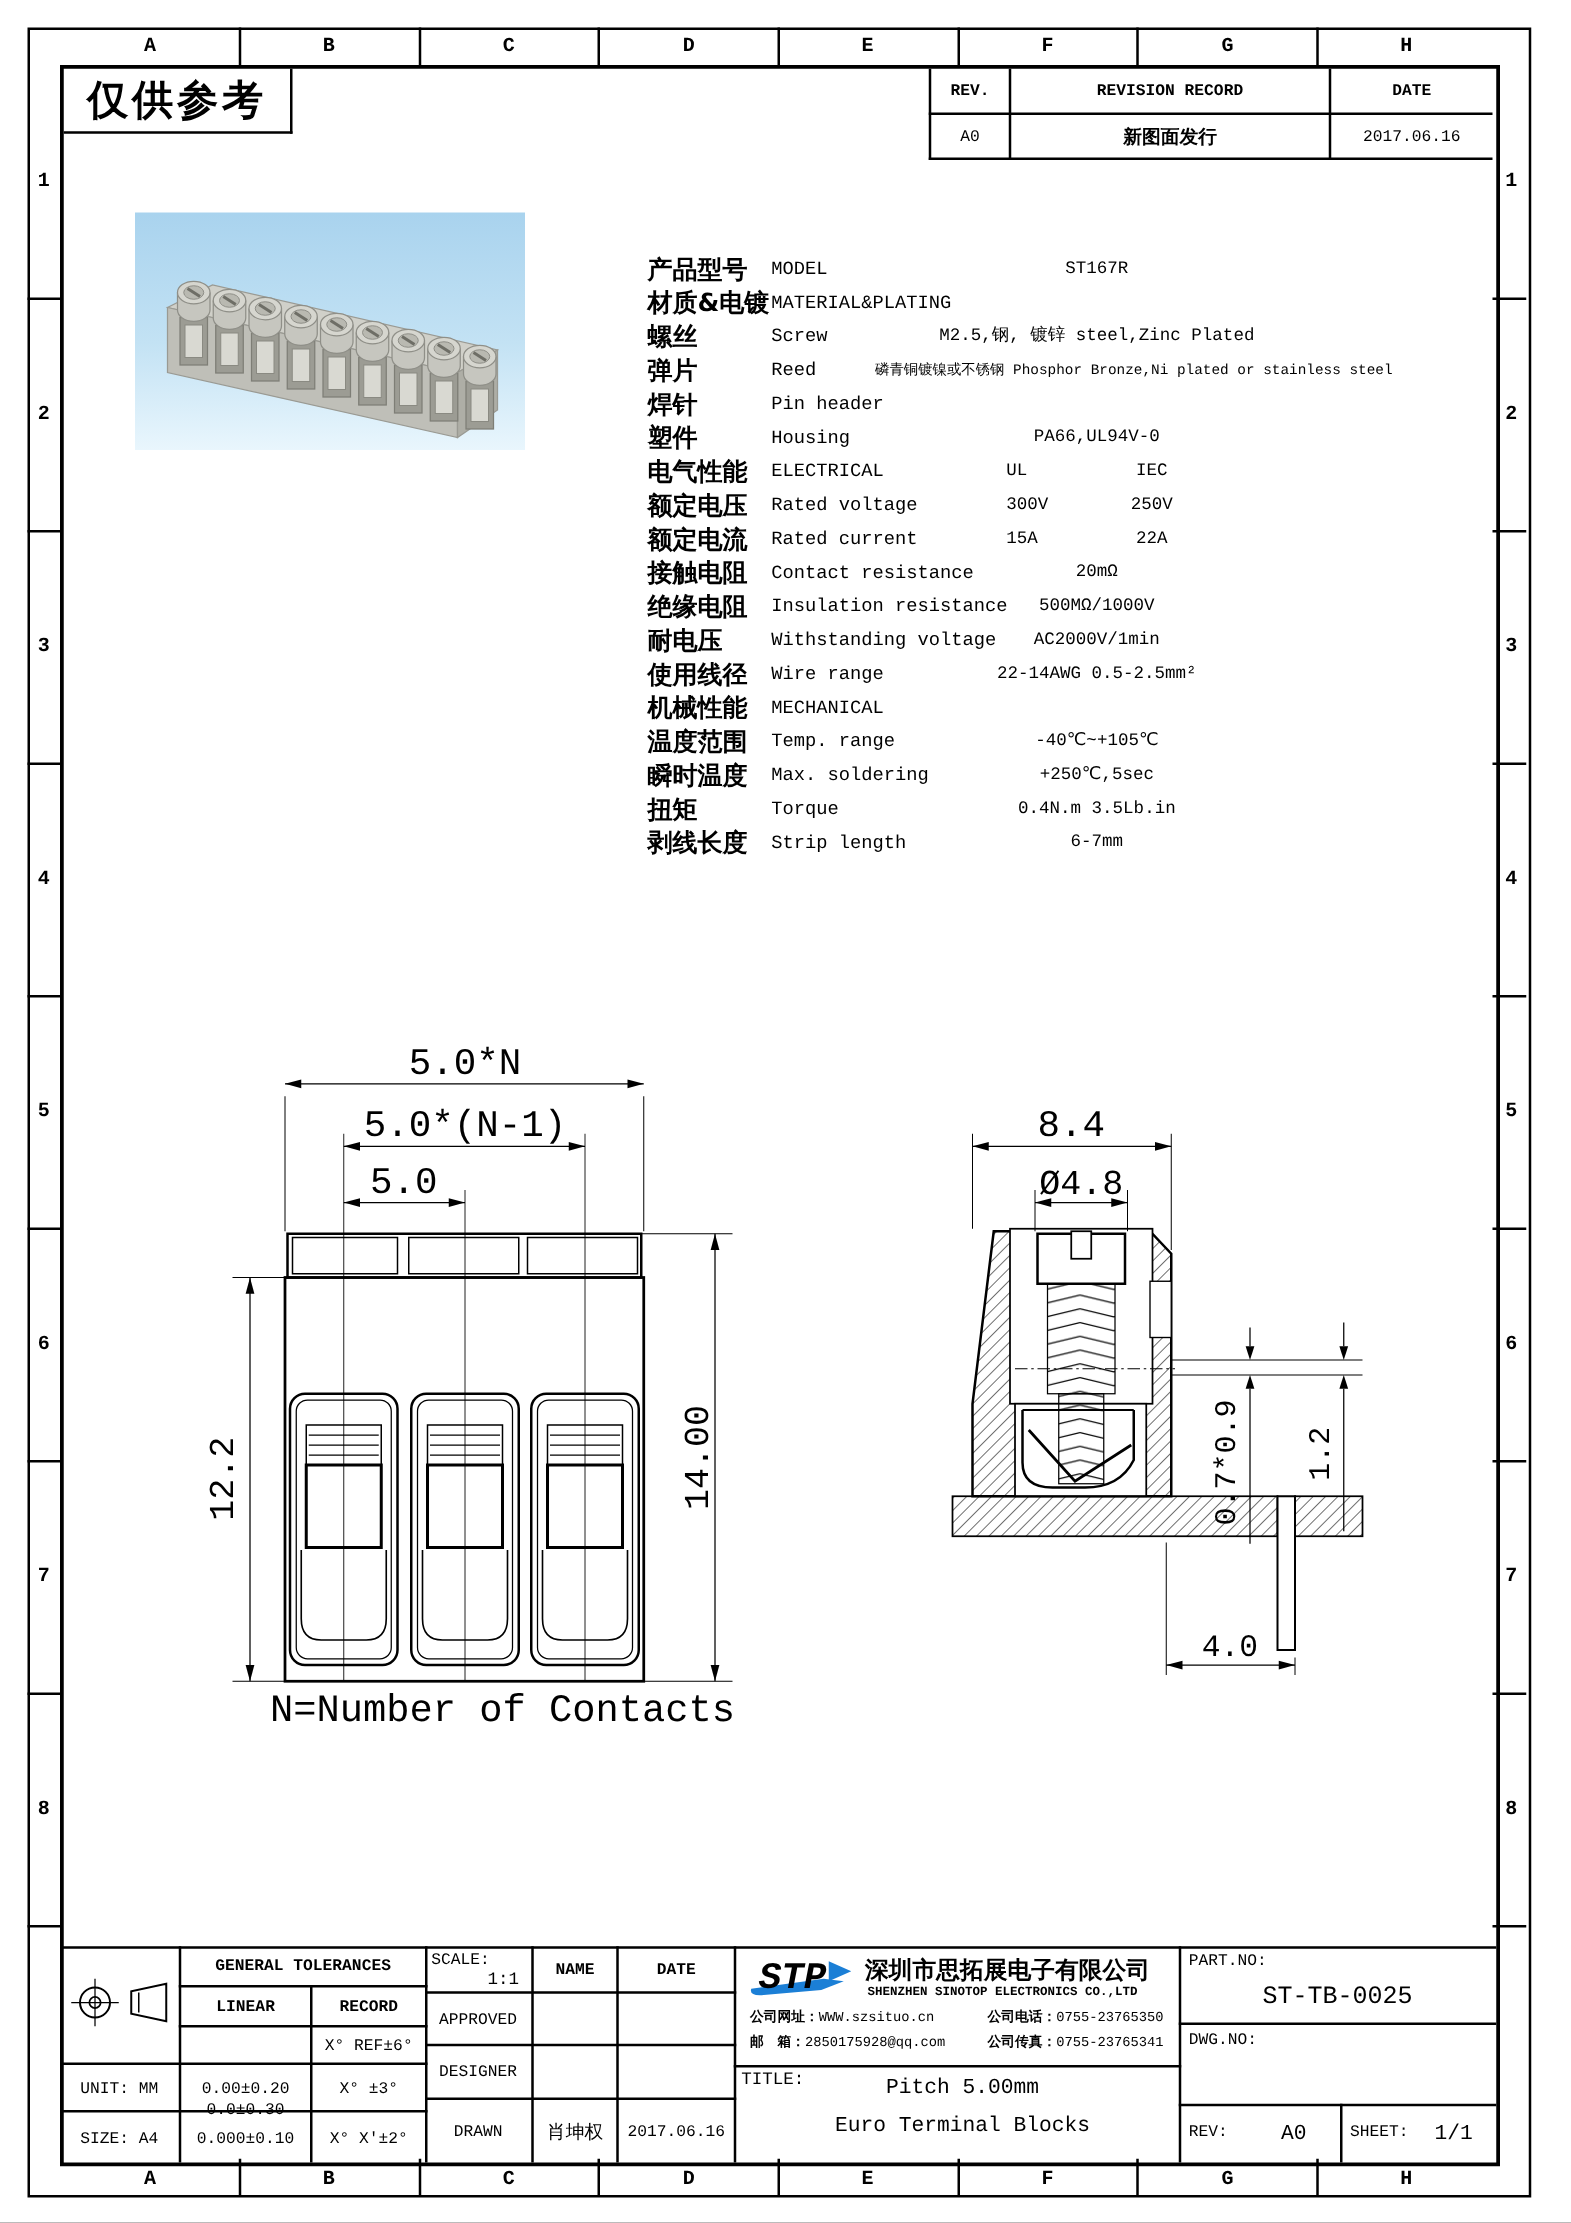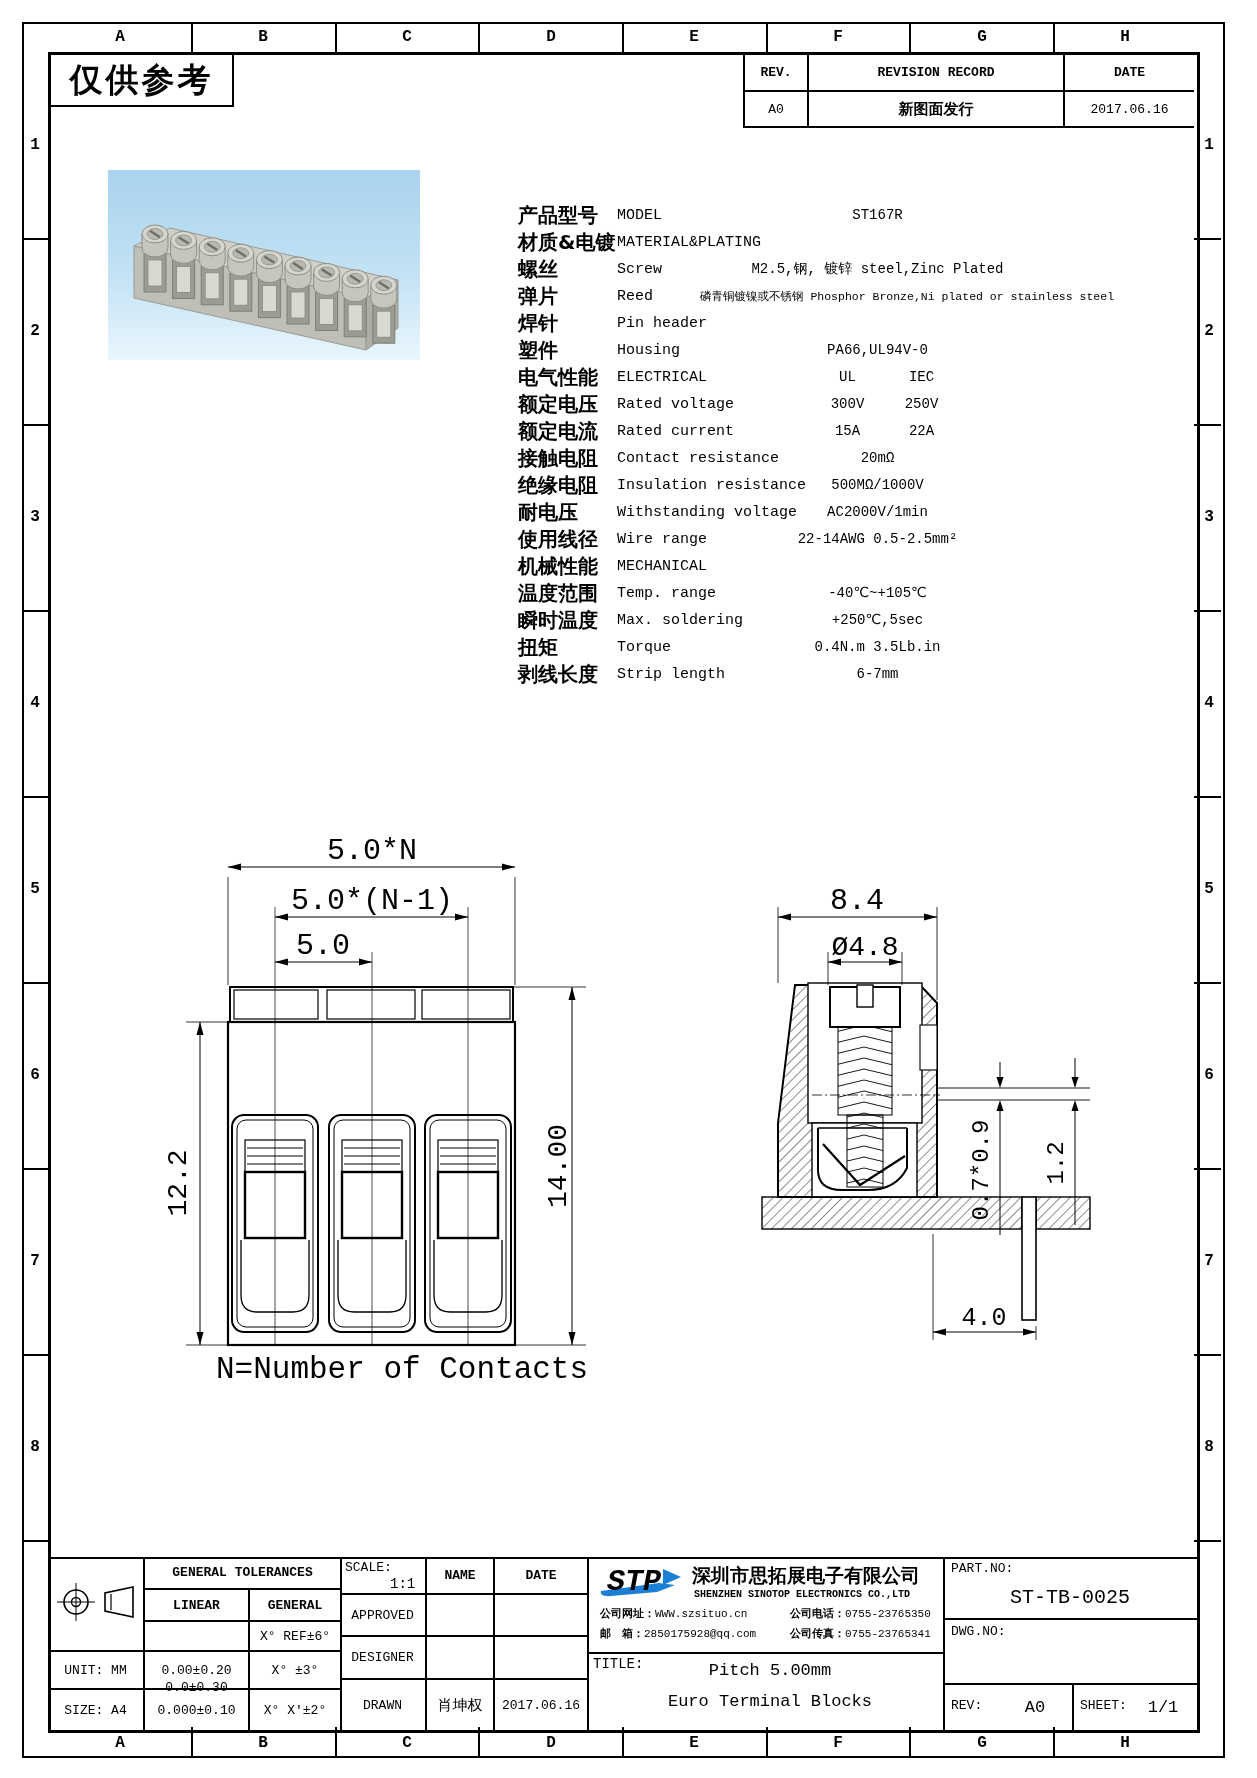--- a/index.html
+++ b/index.html
@@ -7,21 +7,21 @@
          font-family:"Liberation Mono","DejaVu Sans",monospace;color:#000;}
   .abs{position:absolute;}
   .ln{position:absolute;background:#000;}
   .ctr{display:flex;align-items:center;justify-content:center;}
   .gridlbl{position:absolute;width:30px;height:20px;text-align:center;font-size:16px;font-weight:bold;line-height:20px;}
   .specrow{position:absolute;left:0;top:0;width:1257px;height:27px;}
   .s-cn{position:absolute;left:518px;top:0;height:27px;line-height:27px;font-weight:bold;font-size:20px;font-family:"DejaVu Sans",sans-serif;white-space:nowrap;}
   .s-en{position:absolute;left:617px;top:0;height:27px;line-height:27px;font-size:15px;white-space:nowrap;}
   .s-v{position:absolute;left:700px;top:0;width:355px;height:27px;line-height:27px;font-size:14px;text-align:center;white-space:nowrap;}
   .s-v.small{font-size:11.5px;}
-  .s-u{position:absolute;left:805px;top:0;width:85px;height:27px;line-height:27px;font-size:14px;text-align:center;}
+  .s-u{position:absolute;left:805px;top:0;width:85px;height:27px;line-height:27px;font-size:14px;text-align:left;}
   .s-i{position:absolute;left:879px;top:0;width:85px;height:27px;line-height:27px;font-size:14px;text-align:center;}
   .tbc{position:absolute;display:flex;align-items:center;justify-content:center;font-size:13px;white-space:nowrap;}
   .tbl{position:absolute;font-size:13px;white-space:nowrap;}
   svg text{font-family:"Liberation Mono","DejaVu Sans",monospace;fill:#000;stroke:none;}
 </style>
 </head>
 <body>
 
 <div id="sheet">
 
@@ -413,21 +413,21 @@
         <line x1="21" y1="11" x2="21" y2="49" stroke="#000" stroke-width="1"></line>
         <polygon points="50,21 50,39 78,45 78,15" fill="none" stroke="#000" stroke-width="1.6"></polygon>
         <line x1="56" y1="22" x2="56" y2="38" stroke="#000" stroke-width="1.2"></line>
       </svg>
     </div>
     <div class="tbc" style="left:48px;top:1652px;width:95px;height:36px;">UNIT: MM</div>
     <div class="tbc" style="left:48px;top:1690px;width:95px;height:40px;">SIZE: A4</div>
 
     <div class="tbc" style="left:145px;top:1557px;width:195px;height:31px;font-weight:bold;">GENERAL TOLERANCES</div>
     <div class="tbc" style="left:145px;top:1590px;width:103px;height:30px;font-weight:bold;">LINEAR</div>
-    <div class="tbc" style="left:250px;top:1590px;width:90px;height:30px;font-weight:bold;">GENERAL</div>
+    <div class="tbc" style="left:250px;top:1590px;width:90px;height:30px;font-weight:bold;">RECORD</div>
     <div class="tbc" style="left:145px;top:1671px;width:103px;height:32px;">0.0±0.30</div>
     <div class="tbc" style="left:250px;top:1622px;width:90px;height:28px;">X° REF±6°</div>
     <div class="tbc" style="left:145px;top:1652px;width:103px;height:36px;">0.00±0.20</div>
     <div class="tbc" style="left:250px;top:1652px;width:90px;height:36px;">X° ±3°</div>
     <div class="tbc" style="left:145px;top:1690px;width:103px;height:40px;">0.000±0.10</div>
     <div class="tbc" style="left:250px;top:1690px;width:90px;height:40px;">X° X'±2°</div>
 
     <div class="tbl" style="left:345px;top:1560px;">SCALE:</div>
     <div class="tbl" style="left:390px;top:1576px;font-size:14px;">1:1</div>
     <div class="tbc" style="left:427px;top:1557px;width:66px;height:36px;font-weight:bold;">NAME</div>

